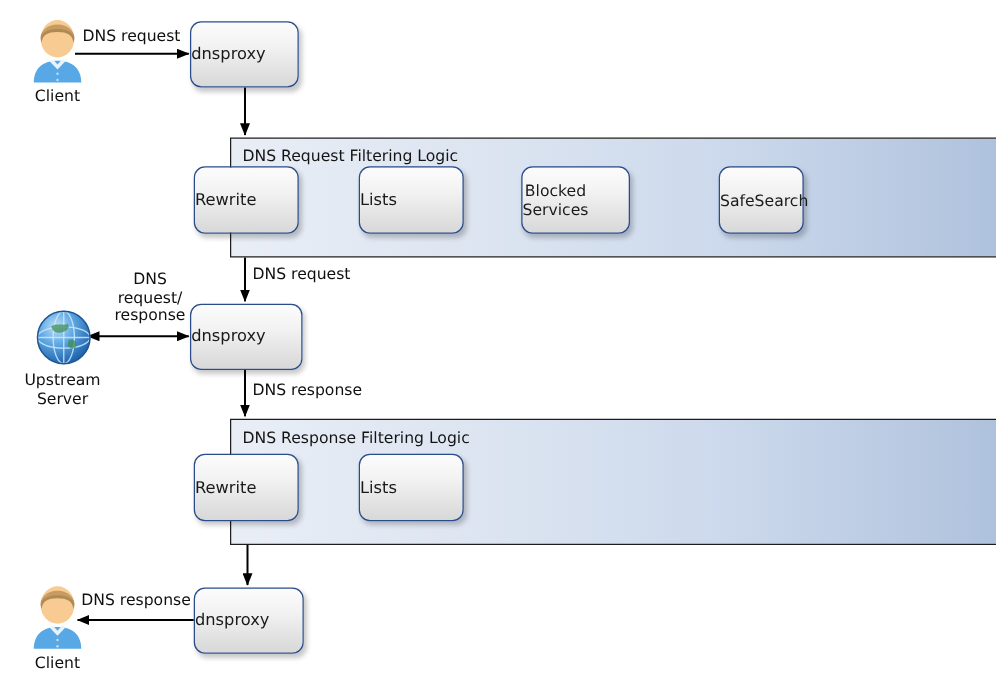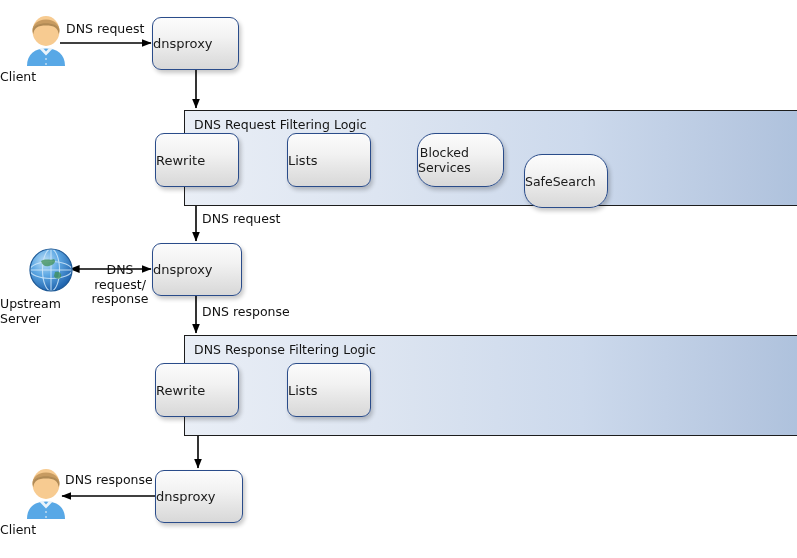--- a/index.html
+++ b/index.html
@@ -38,21 +38,21 @@
     box-shadow: 2px 3px 4px rgba(0,0,0,0.22);
     display: flex;
     align-items: center;
     justify-content: flex-start;
     text-align: center;
     color: #1a1a1a;
     font-size: 13px;
     line-height: 15px;
     z-index: 3;
   }
-  .node.small { font-size: 12.5px; border-radius: 18px; }
+  .node.small { font-size: 12.5px; }
 
   
   .group {
     position: absolute;
     box-sizing: border-box;
     border: 1.6px solid #1d1d1d;
     background: linear-gradient(to right, #e9eef6 0%, #dde5f1 30%, #ccd9ec 62%, #b6c7e0 88%, #aabfdb 100%);
     z-index: 1;
     margin-left: 44px;
   }
@@ -75,20 +75,21 @@
     z-index: 4;
   }
   .edge-label.center { text-align: center; }
 
   
   .caption {
     position: absolute;
     font-size: 12.5px;
     line-height: 14.5px;
     color: #101010;
+    text-align: center;
     z-index: 4;
   }
 
   
   .actor-icon {
     position: absolute;
     z-index: 4;
   }
 </style>
 </head>
@@ -183,21 +184,21 @@
   <div class="node" style="left:155px; top:133px; width:84px; height:54px;">
     <span>Rewrite</span>
   </div>
   <div class="node" style="left:287px; top:133px; width:84px; height:54px;">
     <span>Lists</span>
   </div>
   <div class="node small" style="left:417px; top:133px; width:87px; height:54px; white-space:pre-line;">
     <span style="white-space: pre-line;">Blocked
 Services</span>
   </div>
-  <div class="node small" style="left:524px; top:133px; width:84px; height:54px;margin-top:21px;">
+  <div class="node small" style="left:575px; top:133px; width:68px; height:54px;">
     <span>SafeSearch</span>
   </div>
 
   <div class="node" style="left:152px; top:243px; width:90px; height:53px;">
     <span>dnsproxy</span>
   </div>
 
   <div class="group" style="left:140px; top:335px; width:642px; height:101px;">
     <div class="group-title">DNS Response Filtering Logic</div>
   </div>
@@ -210,21 +211,21 @@
   </div>
 
   <div class="node" style="left:155px; top:470px; width:88px; height:53px;">
     <span>dnsproxy</span>
   </div>
 
   <div class="edge-label" style="left:66px; top:22px;">DNS request</div>
 
   <div class="edge-label" style="left:202px; top:212px;">DNS request</div>
 
-  <div class="edge-label center" style="left: 79px; top: 216px; width: 82px; white-space: pre-line; margin-top: 47px;">DNS
+  <div class="edge-label center" style="left: 79px; top: 216px; width: 82px; white-space: pre-line;">DNS
 request/
 response</div>
 
   <div class="edge-label" style="left:202px; top:305px;">DNS response</div>
 
   <div class="edge-label" style="left:65px; top:473px;">DNS response</div>
 
 </div>
 
 </body></html>

